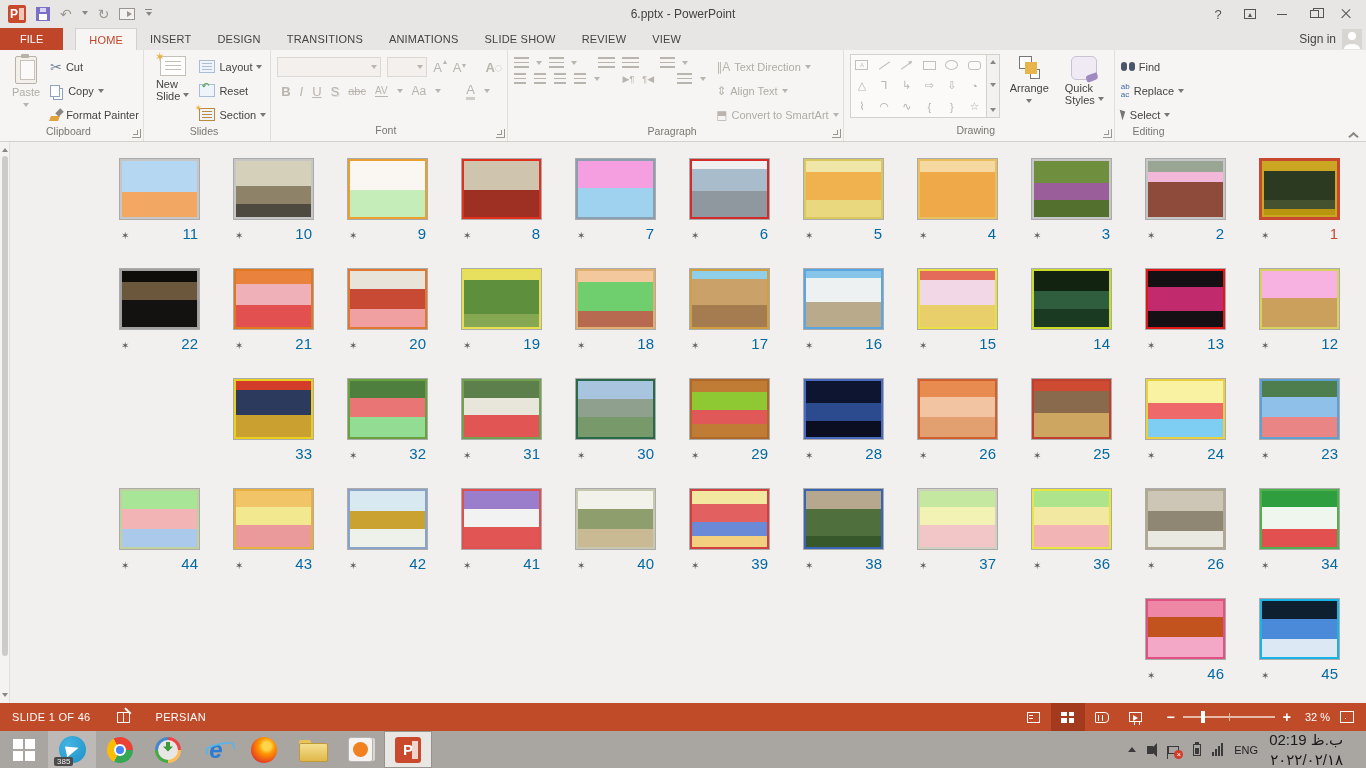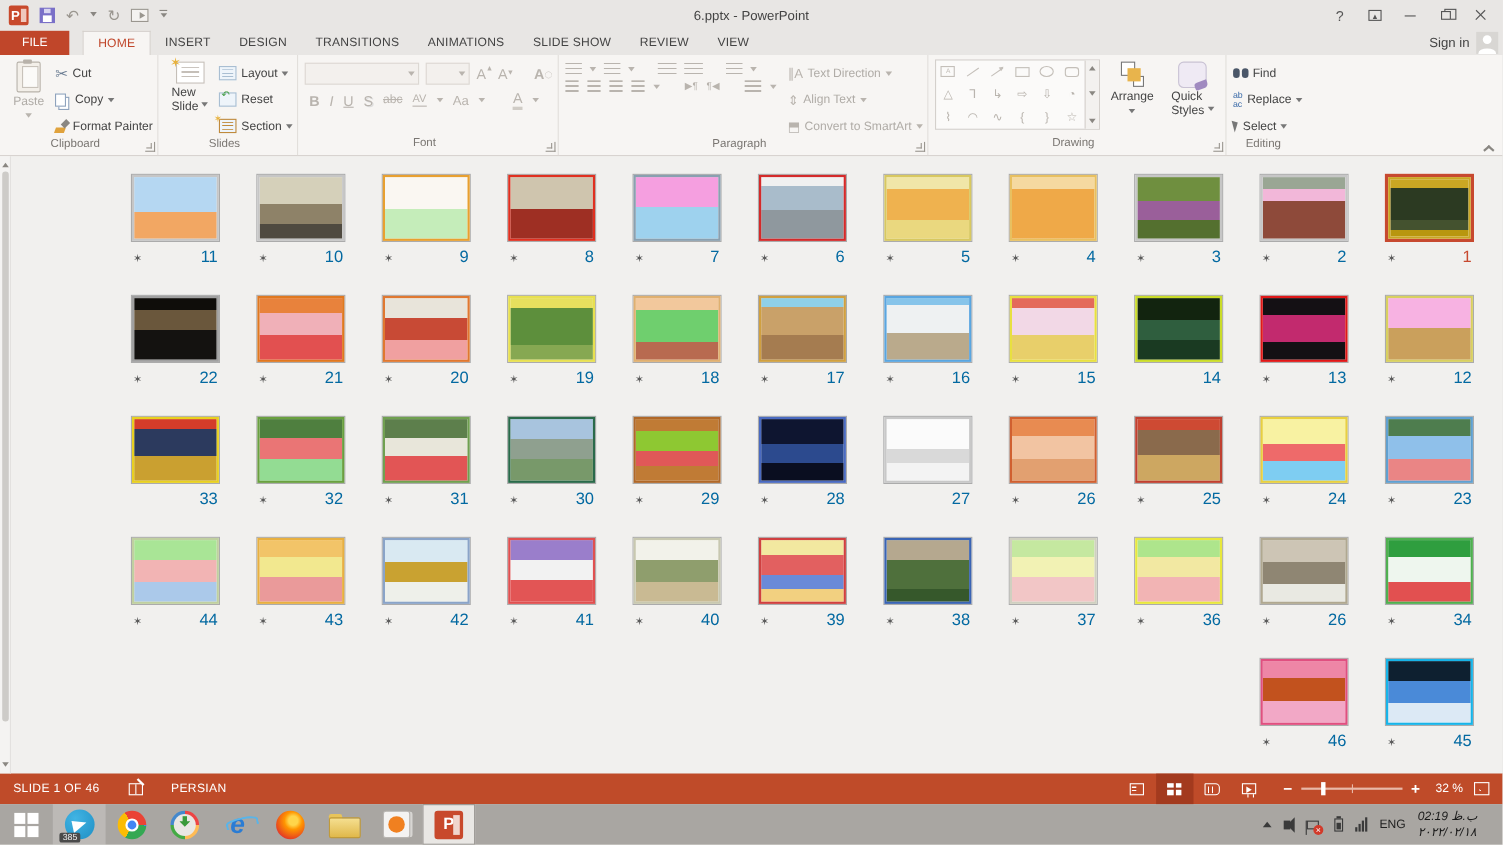--- a/index.html
+++ b/index.html
@@ -194,21 +194,21 @@
   .tr-spk::before{content:"";position:absolute;left:3px;top:-3px;border-right:7px solid #3a3a3a;border-top:7px solid transparent;border-bottom:7px solid transparent;}
   .tr-flag{width:11px;height:8px;border:1px solid #3a3a3a;position:relative;margin-right:3px;}
   .tr-flag::before{content:"";position:absolute;left:-2px;top:-1px;width:1px;height:13px;background:#3a3a3a;}
   .tr-flag::after{content:"×";position:absolute;right:-5px;bottom:-6px;color:#fff;background:#d23a2a;border-radius:50%;width:9px;height:9px;font-size:8px;line-height:9px;text-align:center;}
   .tr-batt{width:8px;height:12px;border:1px solid #3a3a3a;position:relative;}
   .tr-batt::before{content:"";position:absolute;top:-3px;left:1px;width:4px;height:2px;background:#3a3a3a;}
   .tr-batt::after{content:"";position:absolute;left:1px;bottom:1px;right:1px;height:6px;background:#3a3a3a;}
   .tr-sig{display:flex;align-items:flex-end;gap:1px;}
   .tr-sig span{width:2px;background:#3a3a3a;}
   .tr-lang{font-size:11px;color:#222;}
-  .tr-clock{font-size:11px;color:#1a1a1a;text-align:left;line-height:1.3;direction:rtl;font-style:italic;}
+  .tr-clock{font-size:15px;color:#1a1a1a;text-align:right;line-height:1.3;direction:rtl;}
   .peek2{width:8px;border-left:1px solid #8f8c88;background:linear-gradient(135deg,#cfcdc9 30%,#8a8884);}
 </style>
 </head>
 <body>
 
 <div class="titlebar">
   <div class="qat">
     <div class="ppticon">P</div>
     <div class="saveicon"></div>
     <span class="gico">↶</span>
@@ -706,29 +706,20 @@
           <div class="sthumb">
             <div class="sart" style="background: linear-gradient(rgb(232, 139, 81) 0%, rgb(232, 139, 81) 28%, rgb(242, 196, 162) 28%, rgb(242, 196, 162) 64%, rgb(226, 160, 112) 64%, rgb(226, 160, 112) 100%); border: 2px solid rgb(208, 96, 48);"></div>
           </div>
           <div class="smeta">
             <span class="sstar">✶</span>
             <span class="snum">26</span>
           </div>
         </div>
         <div class="scell">
           <div class="sthumb">
-            <div class="sart" style="background: linear-gradient(rgb(251, 251, 251) 0%, rgb(251, 251, 251) 48%, rgb(217, 217, 217) 48%, rgb(217, 217, 217) 72%, rgb(243, 243, 243) 72%, rgb(243, 243, 243) 100%); border: 2px solid rgb(200, 200, 200);"></div>
-          </div>
-          <div class="smeta">
-            <span class="sstar"></span>
-            <span class="snum">27</span>
-          </div>
-        </div>
-        <div class="scell">
-          <div class="sthumb">
             <div class="sart" style="background: linear-gradient(rgb(14, 21, 48) 0%, rgb(14, 21, 48) 40%, rgb(44, 74, 142) 40%, rgb(44, 74, 142) 72%, rgb(10, 14, 32) 72%, rgb(10, 14, 32) 100%); border: 2px solid rgb(74, 106, 192);"></div>
           </div>
           <div class="smeta">
             <span class="sstar">✶</span>
             <span class="snum">28</span>
           </div>
         </div>
         <div class="scell">
           <div class="sthumb">
             <div class="sart" style="background: linear-gradient(rgb(192, 123, 53) 0%, rgb(192, 123, 53) 20%, rgb(142, 200, 50) 20%, rgb(142, 200, 50) 52%, rgb(224, 88, 88) 52%, rgb(224, 88, 88) 76%, rgb(192, 123, 53) 76%, rgb(192, 123, 53) 100%); border: 2px solid rgb(176, 104, 40);"></div>

